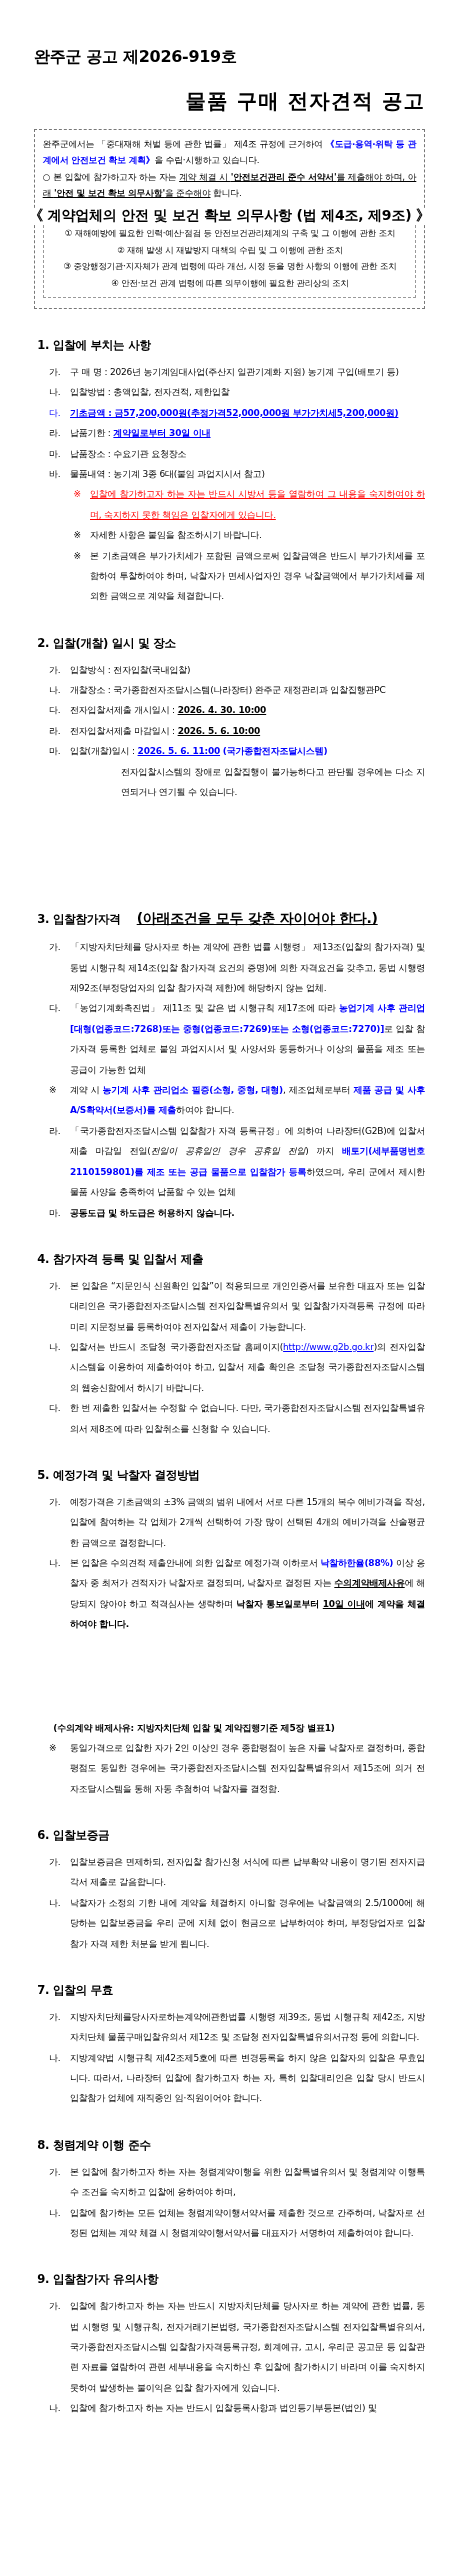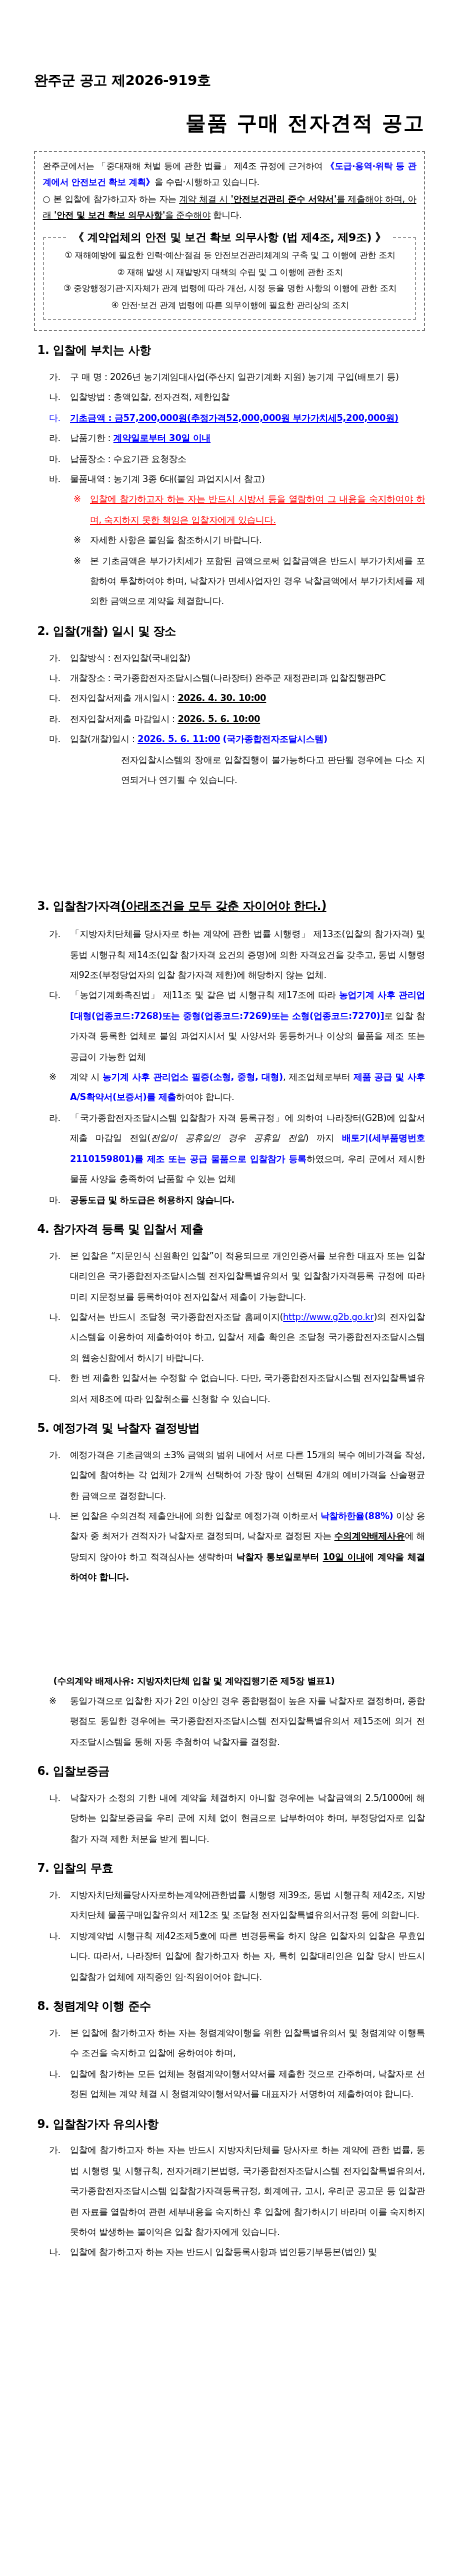--- a/index.html
+++ b/index.html
@@ -1,29 +1,29 @@
 <!DOCTYPE html>
 <html lang="ko" style="--accent-blue: #0000ff; --warn-red: #ff0000;font-size:8.8px"><head>
 <meta charset="utf-8">
 <style>
   html,body{margin:0;padding:0;background:#ffffff;}
   body{width:455px;min-height:2576px;color:#000;font-family:"DejaVu Sans","Liberation Sans",sans-serif;}
   .page{padding:47px 30px 22px 34px;}
-  .doc-no{font-size:14px;font-weight:bold;letter-spacing:-0.3px;margin-top:25px;}
+  .doc-no{font-size:16px;font-weight:bold;letter-spacing:-0.3px;}
   h1.title{font-size:20.4px;font-weight:800;text-align:right;margin:19px 0 0 0;letter-spacing:1.1px;}
   
   .safety-box{margin-top:14.3px;border:0.6px dashed #777;padding:5.5px 7.7px 10px 7.7px;font-size:8.8px;line-height:16.5px;letter-spacing:-0.2px;}
   .box-p{text-align:justify;}
   .inner-box{border:0.6px dashed #999;margin-top:13.2px;padding:10px 5.5px 4.4px 6.6px;position:relative;font-size:8.5px;line-height:15px;}
-  .inner-title{position:absolute;top:-7.7px;left:50%;transform:translateX(-50%);background:#fff;padding:0 5.5px;font-weight:bold;font-size:11px;white-space:nowrap;}
+  .inner-title{position:absolute;top:-7.7px;left:50%;transform:translateX(-50%);background:#fff;padding:0 5.5px;font-weight:bold;font-size:14px;white-space:nowrap;}
   .inner-item{margin-bottom:1.7px;text-align:center;}
   
-  .sec{margin-top:12px;}
+  .sec{margin-top:29px;}
   .sec-h{font-size:11.6px;font-weight:800;margin:0 0 8.8px 0;padding-left:3.3px;letter-spacing:-0.3px;}
-  .sec-h .suffix{font-size:12px;font-weight:600;text-decoration:underline;letter-spacing:-0.3px;}
+  .sec-h .suffix{font-size:14px;font-weight:600;text-decoration:underline;letter-spacing:-0.3px;margin-left:16px;}
   .item{font-size:9px;line-height:20.4px;padding-left:36px;text-align:justify;letter-spacing:-0.2px;}
   .item .lbl{display:inline-block;width:21px;margin-left:-21px;}
   .item.lv2{padding-left:56px;}
   .item.lv2 .lbl{width:16.5px;margin-left:-16.5px;}
   .item.cont{padding-left:87px;}
   .item.note{padding-left:19.3px;}
   .b{font-weight:bold;}
   .u{text-decoration:underline;}
   .i{font-style:italic;}
   .blue{color:var(--accent-blue,#0000ff);}
@@ -88,20 +88,21 @@
       </section>
       <section class="sec">
         <h2 class="sec-h"><span>5. 예정가격 및 낙찰자 결정방법</span></h2>
         <div class="item lv1"><span class="lbl ">가.</span><span>예정가격은 기초금액의 ±3% 금액의 범위 내에서 서로 다른 15개의 복수 예비가격을 작성, 입찰에 참여하는 각 업체가 2개씩 선택하여 가장 많이 선택된 4개의 예비가격을 산술평균한 금액으로 결정합니다.</span></div>
         <div class="item lv1"><span class="lbl ">나.</span><span>본 입찰은 수의견적 제출안내에 의한 입찰로 예정가격 이하로서 </span><span class="blue b">낙찰하한율(88%)</span><span> 이상 응찰자 중 최저가 견적자가 낙찰자로 결정되며, 낙찰자로 결정된 자는 </span><span class="b u">수의계약배제사유</span><span>에 해당되지 않아야 하고 적격심사는 생략하며 </span><span class="b">낙찰자 통보일로부터 </span><span class="b u">10일 이내</span><span class="b">에 </span><span class="b">계약을 체결하여야 합니다.</span></div>
         <div class="item note" style="margin-top: 83px;"><span class="b">(수의계약 배제사유: 지방자치단체 입찰 및 계약집행기준 제5장 별표1)</span></div>
         <div class="item lv1"><span class="lbl ">※</span><span>동일가격으로 입찰한 자가 2인 이상인 경우 종합평점이 높은 자를 낙찰자로 결정하며, 종합평점도 동일한 경우에는 국가종합전자조달시스템 전자입찰특별유의서 제15조에 의거 전자조달시스템을 통해 자동 추첨하여 낙찰자를 결정함.</span></div>
       </section>
       <section class="sec">
         <h2 class="sec-h"><span>6. 입찰보증금</span></h2>
+        <div class="item lv1"><span class="lbl ">가.</span><span>입찰보증금은 면제하되, 전자입찰 참가신청 서식에 따른 납부확약 내용이 명기된 전자지급각서 제출로 갈음합니다.</span></div>
         <div class="item lv1"><span class="lbl ">나.</span><span>낙찰자가 소정의 기한 내에 계약을 체결하지 아니할 경우에는 낙찰금액의 2.5/1000에 해당하는 입찰보증금을 우리 군에 지체 없이 현금으로 납부하여야 하며, 부정당업자로 입찰 참가 자격 제한 처분을 받게 됩니다.</span></div>
       </section>
       <section class="sec">
         <h2 class="sec-h"><span>7. 입찰의 무효</span></h2>
         <div class="item lv1"><span class="lbl ">가.</span><span>지방자치단체를당사자로하는계약에관한법률 시행령 제39조, 동법 시행규칙 제42조, 지방자치단체 물품구매입찰유의서 제12조 및 조달청 전자입찰특별유의서규정 등에 의합니다.</span></div>
         <div class="item lv1"><span class="lbl ">나.</span><span>지방계약법 시행규칙 제42조제5호에 따른 변경등록을 하지 않은 입찰자의 입찰은 무효입니다. 따라서, 나라장터 입찰에 참가하고자 하는 자, 특히 입찰대리인은 입찰 당시 반드시 입찰참가 업체에 재직중인 임·직원이어야 합니다.</span></div>
       </section>
       <section class="sec">
         <h2 class="sec-h"><span>8. 청렴계약 이행 준수</span></h2>
         <div class="item lv1"><span class="lbl ">가.</span><span>본 입찰에 참가하고자 하는 자는 청렴계약이행을 위한 입찰특별유의서 및 청렴계약 이행특수 조건을 숙지하고 입찰에 응하여야 하며,</span></div>

